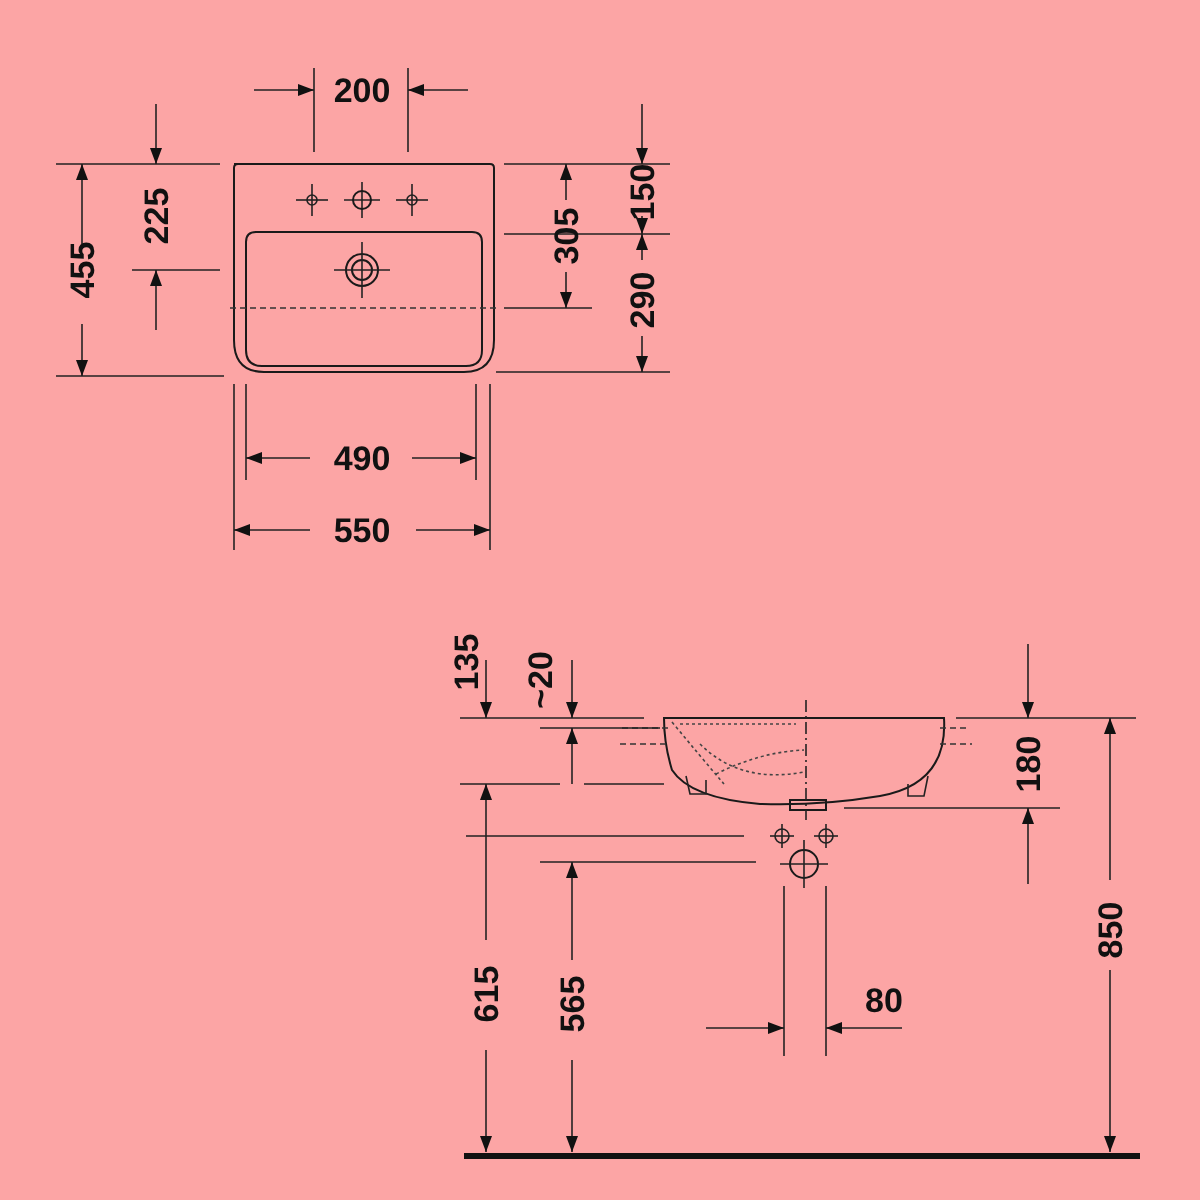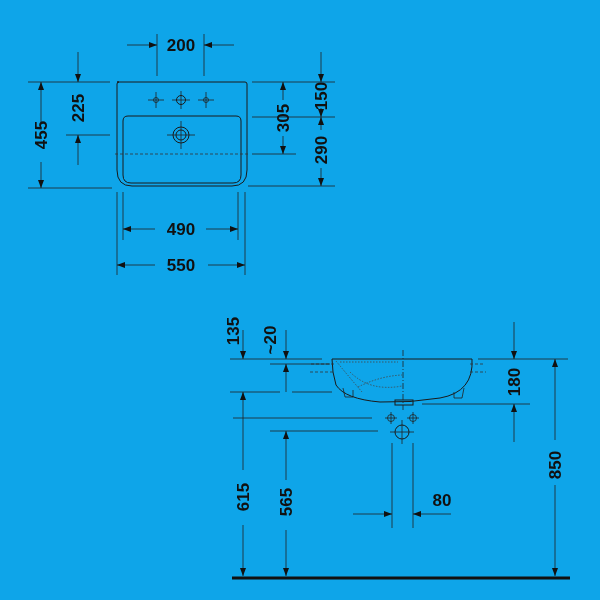--- a/index.html
+++ b/index.html
@@ -1,16 +1,16 @@
 <!DOCTYPE html>
 <html><head>
 <meta charset="utf-8">
 <style>
   html,body{margin:0;padding:0;background:#fff;}
-  #canvas{position:relative;width:600px;height:600px;background:#0ea5e9;overflow:hidden;}
+  #canvas{position:relative;width:600px;height:600px;background:#fca5a5;overflow:hidden;}
   svg{position:absolute;left:0;top:0;}
   .ln{stroke:#1a1a1a;stroke-width:1;fill:none;}
   .thin{stroke:#222;stroke-width:0.8;fill:none;}
   .dash{stroke:#333;stroke-width:0.8;fill:none;stroke-dasharray:3 2;}
   .dot{stroke:#444;stroke-width:0.8;fill:none;stroke-dasharray:1.5 1.5;}
   .floor{stroke:#111;stroke-width:3;}
   .lbl{font-family:"Liberation Sans",sans-serif;font-size:17px;font-weight:bold;fill:#111;}
 </style>
 </head>
 <body>

